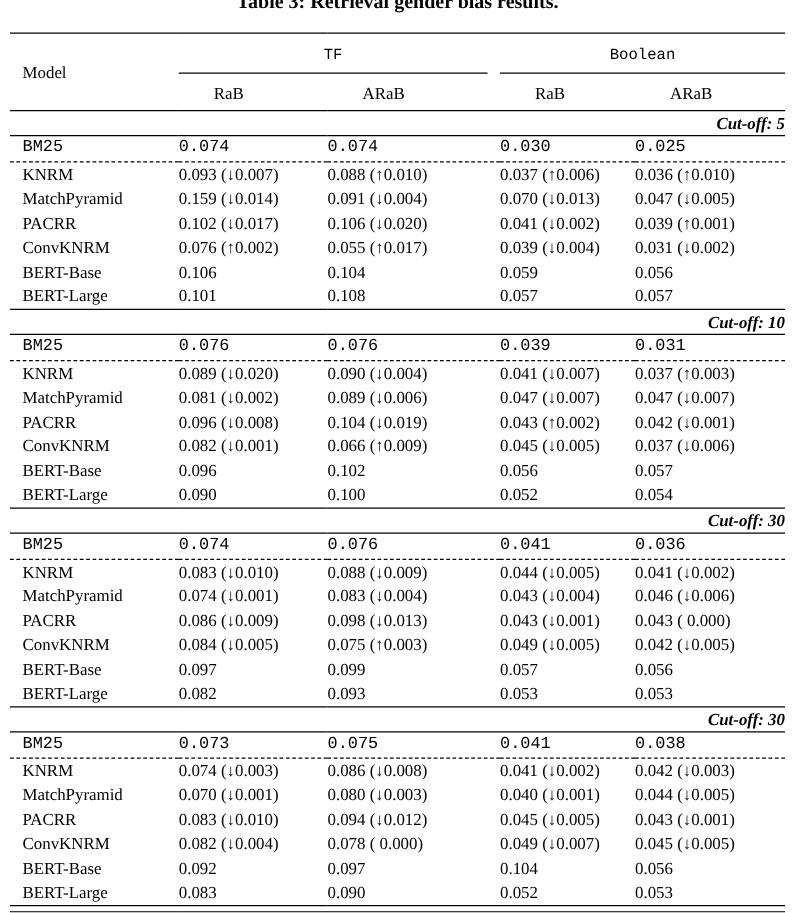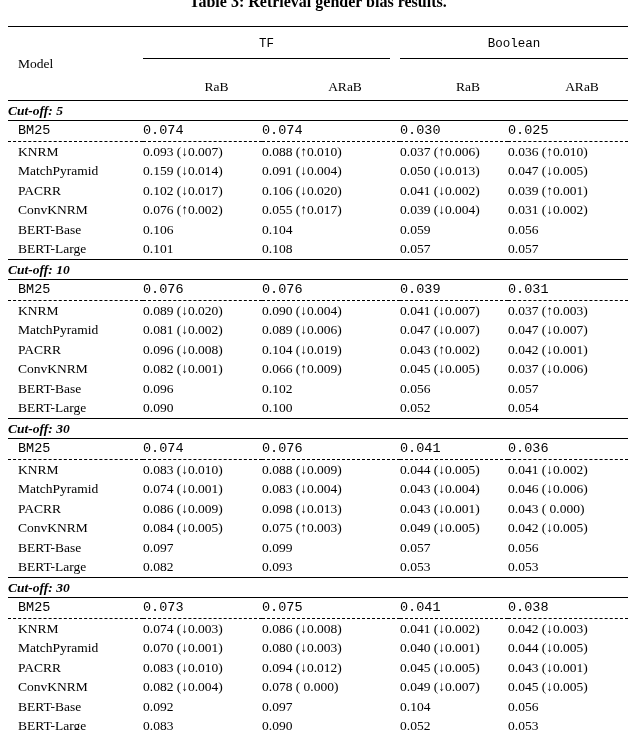--- a/index.html
+++ b/index.html
@@ -57,30 +57,30 @@
     border-bottom: 1px solid #000;
     text-align: center;
     padding-bottom: 3px;
   }
   .group-line.gap-right { margin-right: 10px; }
   .mono {
     font-family: "Liberation Mono", "DejaVu Sans Mono", monospace;
     font-size: 12.5px;
   }
   tr.subhead th {
-    text-align: center;
+    text-align: left;
     padding-left: 28px;
-    padding-top: 19px;
+    padding-top: 7px;
     padding-bottom: 4px;
     line-height: 18px;
   }
   tr.section-row td {
     border-top: 1px solid #000;
     border-bottom: 1px solid #000;
-    text-align: left;
+    text-align: right;
     font-weight: bold;
     font-style: italic;
     padding-left: 0;
   }
   tr.dashed td { border-bottom: 1px dashed #000; font-family: Liberation Mono, monospace; }
   .bottom-rule {
     width: 620px;
     margin-top: 4px;
     border-top: 1px solid #000;
   }
@@ -136,21 +136,21 @@
           <td class="model">KNRM</td>
           <td class="val">0.093 (↓0.007)</td>
           <td class="val">0.088 (↑0.010)</td>
           <td class="val">0.037 (↑0.006)</td>
           <td class="val">0.036 (↑0.010)</td>
         </tr>
         <tr>
           <td class="model">MatchPyramid</td>
           <td class="val">0.159 (↓0.014)</td>
           <td class="val">0.091 (↓0.004)</td>
-          <td class="val">0.050 (↓0.013)</td>
+          <td class="val">0.070 (↓0.013)</td>
           <td class="val">0.047 (↓0.005)</td>
         </tr>
         <tr>
           <td class="model">PACRR</td>
           <td class="val">0.102 (↓0.017)</td>
           <td class="val">0.106 (↓0.020)</td>
           <td class="val">0.041 (↓0.002)</td>
           <td class="val">0.039 (↑0.001)</td>
         </tr>
         <tr>

